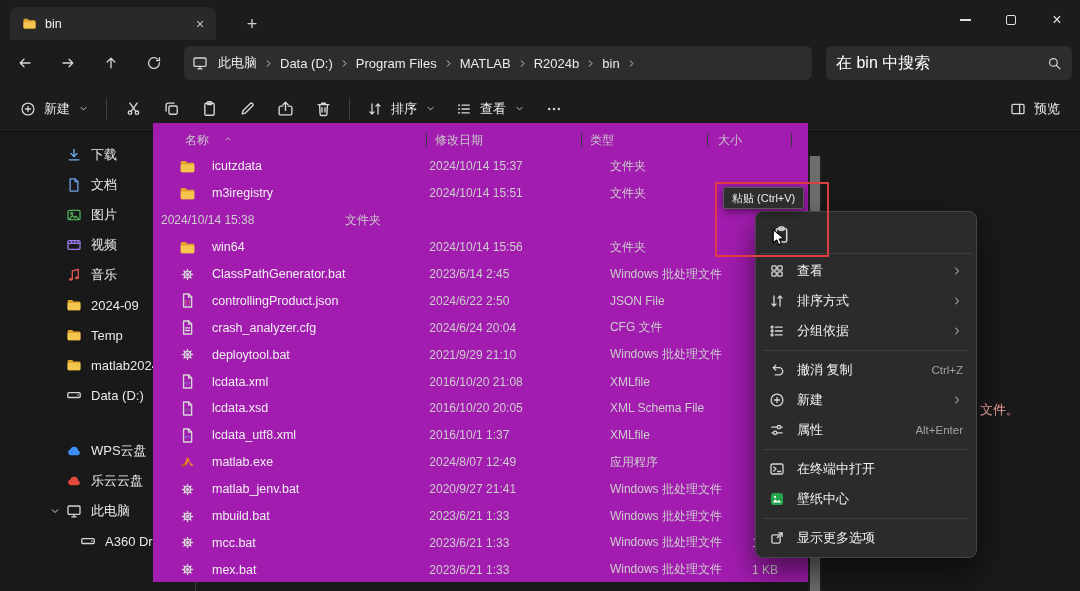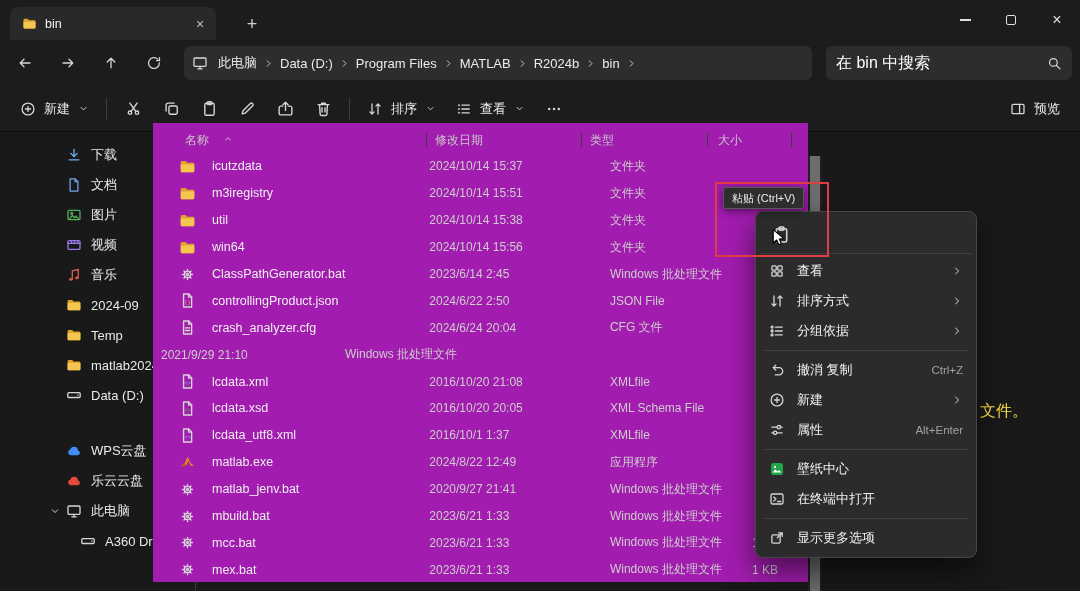--- a/index.html
+++ b/index.html
@@ -62,21 +62,21 @@
   .fc-date{width:155px;padding-left:8px;font-size:12px;color:#cdcdcd;}
   .fc-type{width:126px;padding-left:8px;font-size:12px;color:#cdcdcd;margin-left:29px;}
   .fc-size{width:84px;padding-right:30px;font-size:12px;color:#cdcdcd;text-align:right;}
 
   
   .vscroll{position:absolute;left:808px;top:156px;width:14px;height:435px;background:#202020;}
   .vthumb{position:absolute;left:2px;top:0;width:10px;height:100%;background:#6d6d6d;}
 
   
   .preview{position:absolute;left:822px;top:132px;width:258px;height:459px;background:#191919;}
-  .preview-text{position:absolute;left:158px;top:269px;font-size:16px;color:#fde047;white-space:nowrap;}
+  .preview-text{position:absolute;left:158px;top:269px;font-size:13px;color:#fca5a5;white-space:nowrap;}
 
   
   .ctx{position:absolute;left:755px;top:211px;width:222px;background:#2b2b2b;border:1px solid #464646;border-radius:8px;box-shadow:0 14px 30px rgba(0,0,0,.55);padding:4px;z-index:10;}
   .ctx-qa{height:38px;display:flex;align-items:center;padding:0 4px;border-bottom:1px solid #3e3e3e;margin-bottom:2px;}
   .qbtn{width:34px;height:30px;display:flex;align-items:center;justify-content:center;border-radius:5px;}
   .ctx-item{height:30px;display:flex;align-items:center;gap:12px;padding:0 9px;border-radius:5px;font-size:13px;color:#f1f1f1;}
   .ctx-right{margin-left:auto;display:flex;align-items:center;gap:4px;}
   .ctx-shortcut{color:#a2a2a2;font-size:11.5px;}
   .ctx-div{height:1px;background:#404040;margin:4px 4px;}
 
@@ -517,29 +517,20 @@
                 <path d="M1.6 6.1h12.8v5.8c0 .8-.6 1.4-1.4 1.4H3c-.8 0-1.4-.6-1.4-1.4z" fill="#f5c64f" stroke="none"></path>
               </svg>
             </span>
             <span>m3iregistry</span>
           </div>
           <div class="fc fc-date">2024/10/14 15:51</div>
           <div class="fc fc-type">文件夹</div>
           <div class="fc fc-size"></div>
         </div>
         <div class="frow">
-          <div class="fc fc-name">
-            <span class="icon">
-              <svg width="17" height="17" viewBox="0 0 16 16" fill="none" stroke="#d6d6d6" stroke-width="1.3" stroke-linecap="round" stroke-linejoin="round">
-                <path d="M1.6 4.3c0-.8.6-1.4 1.4-1.4h3.1l1.6 1.6h5.3c.8 0 1.4.6 1.4 1.4v6c0 .8-.6 1.4-1.4 1.4H3c-.8 0-1.4-.6-1.4-1.4z" fill="#e0a32e" stroke="none"></path>
-                <path d="M1.6 6.1h12.8v5.8c0 .8-.6 1.4-1.4 1.4H3c-.8 0-1.4-.6-1.4-1.4z" fill="#f5c64f" stroke="none"></path>
-              </svg>
-            </span>
-            <span>util</span>
-          </div>
           <div class="fc fc-date">2024/10/14 15:38</div>
           <div class="fc fc-type">文件夹</div>
           <div class="fc fc-size"></div>
         </div>
         <div class="frow">
           <div class="fc fc-name">
             <span class="icon">
               <svg width="17" height="17" viewBox="0 0 16 16" fill="none" stroke="#d6d6d6" stroke-width="1.3" stroke-linecap="round" stroke-linejoin="round">
                 <path d="M1.6 4.3c0-.8.6-1.4 1.4-1.4h3.1l1.6 1.6h5.3c.8 0 1.4.6 1.4 1.4v6c0 .8-.6 1.4-1.4 1.4H3c-.8 0-1.4-.6-1.4-1.4z" fill="#e0a32e" stroke="none"></path>
                 <path d="M1.6 6.1h12.8v5.8c0 .8-.6 1.4-1.4 1.4H3c-.8 0-1.4-.6-1.4-1.4z" fill="#f5c64f" stroke="none"></path>
@@ -589,20 +580,30 @@
                 <path d="M9 1.9v2.9h2.9M6 8.4h4M6 10.8h4"></path>
               </svg>
             </span>
             <span>crash_analyzer.cfg</span>
           </div>
           <div class="fc fc-date">2024/6/24 20:04</div>
           <div class="fc fc-type">CFG 文件</div>
           <div class="fc fc-size"></div>
         </div>
         <div class="frow">
+          <div class="fc fc-name">
+            <span class="icon">
+              <svg width="17" height="17" viewBox="0 0 16 16" fill="none" stroke="#d6d6d6" stroke-width="1.3" stroke-linecap="round" stroke-linejoin="round">
+                <circle cx="8" cy="8" r="2.9"></circle>
+                <circle cx="8" cy="8" r="0.9"></circle>
+                <path d="M8 4.9V3.3M8 12.7v-1.6M11.1 8h1.6M3.3 8h1.6M10.2 5.8l1.1-1.1M4.7 11.3l1.1-1.1M10.2 10.2l1.1 1.1M4.7 4.7l1.1 1.1"></path>
+              </svg>
+            </span>
+            <span>deploytool.bat</span>
+          </div>
           <div class="fc fc-date">2021/9/29 21:10</div>
           <div class="fc fc-type">Windows 批处理文件</div>
           <div class="fc fc-size"></div>
         </div>
         <div class="frow">
           <div class="fc fc-name">
             <span class="icon">
               <svg width="17" height="17" viewBox="0 0 16 16" fill="none" stroke="#d6d6d6" stroke-width="1.3" stroke-linecap="round" stroke-linejoin="round">
                 <path d="M4.3 1.9h4.9l2.7 2.7v9.5H4.3z"></path>
                 <path d="M9 1.9v2.9h2.9"></path>
@@ -648,21 +649,21 @@
         <div class="frow">
           <div class="fc fc-name">
             <span class="icon">
               <svg width="17" height="17" viewBox="0 0 16 16" fill="none" stroke="#d6d6d6" stroke-width="1.3" stroke-linecap="round" stroke-linejoin="round">
                 <path d="M1.9 11.4 5.4 8.7 7.5 3.4c.2-.5.9-.6 1.2-.1l1.9 4.6 3.5 3.5-3.2-.4-2-4.3-1.7 3.7-2.4 1z" fill="#e8802a" stroke="none"></path>
                 <path d="M1.9 11.4l3.5-2.7 1.3 1.6-2.4 1.6z" fill="#c35b13" stroke="none"></path>
               </svg>
             </span>
             <span>matlab.exe</span>
           </div>
-          <div class="fc fc-date">2024/8/22 12:49</div>
+          <div class="fc fc-date">2024/8/07 12:49</div>
           <div class="fc fc-type">应用程序</div>
           <div class="fc fc-size">4,</div>
         </div>
         <div class="frow">
           <div class="fc fc-name">
             <span class="icon">
               <svg width="17" height="17" viewBox="0 0 16 16" fill="none" stroke="#d6d6d6" stroke-width="1.3" stroke-linecap="round" stroke-linejoin="round">
                 <circle cx="8" cy="8" r="2.9"></circle>
                 <circle cx="8" cy="8" r="0.9"></circle>
                 <path d="M8 4.9V3.3M8 12.7v-1.6M11.1 8h1.6M3.3 8h1.6M10.2 5.8l1.1-1.1M4.7 11.3l1.1-1.1M10.2 10.2l1.1 1.1M4.7 4.7l1.1 1.1"></path>
@@ -831,36 +832,36 @@
         </span>
         <span>属性</span>
         <span class="ctx-right">
           <span class="ctx-shortcut">Alt+Enter</span>
         </span>
       </div>
       <div class="ctx-div"></div>
       <div class="ctx-item">
         <span class="icon">
           <svg width="16" height="16" viewBox="0 0 16 16" fill="none" stroke="#d6d6d6" stroke-width="1.3" stroke-linecap="round" stroke-linejoin="round">
+            <rect x="2" y="3" width="12" height="10" rx="1.4"></rect>
+            <path d="M4.7 6.1 7 8.1 4.7 10.1M8.6 10.5h3.1"></path>
+          </svg>
+        </span>
+        <span>在终端中打开</span>
+        <span class="ctx-right"></span>
+      </div>
+      <div class="ctx-item">
+        <span class="icon">
+          <svg width="16" height="16" viewBox="0 0 16 16" fill="none" stroke="#d6d6d6" stroke-width="1.3" stroke-linecap="round" stroke-linejoin="round">
             <rect x="2" y="2" width="12" height="12" rx="2.6" fill="#23a24c" stroke="none"></rect>
             <circle cx="6" cy="5.9" r="1.1" fill="#ffffff" stroke="none"></circle>
             <path d="M3.6 11.6l2.8-3.3 2 2.3 1.5-1.6 2.5 2.6z" fill="#ffffff" stroke="none"></path>
           </svg>
         </span>
         <span>壁纸中心</span>
-        <span class="ctx-right"></span>
-      </div>
-      <div class="ctx-item">
-        <span class="icon">
-          <svg width="16" height="16" viewBox="0 0 16 16" fill="none" stroke="#d6d6d6" stroke-width="1.3" stroke-linecap="round" stroke-linejoin="round">
-            <rect x="2" y="3" width="12" height="10" rx="1.4"></rect>
-            <path d="M4.7 6.1 7 8.1 4.7 10.1M8.6 10.5h3.1"></path>
-          </svg>
-        </span>
-        <span>在终端中打开</span>
         <span class="ctx-right"></span>
       </div>
       <div class="ctx-div"></div>
       <div class="ctx-item">
         <span class="icon">
           <svg width="16" height="16" viewBox="0 0 16 16" fill="none" stroke="#d6d6d6" stroke-width="1.3" stroke-linecap="round" stroke-linejoin="round">
             <rect x="2.9" y="4.9" width="8.2" height="8.2" rx="1.1"></rect>
             <path d="M8.3 7.7l4.9-4.9M9.6 2.8h3.6v3.6"></path>
           </svg>
         </span>

